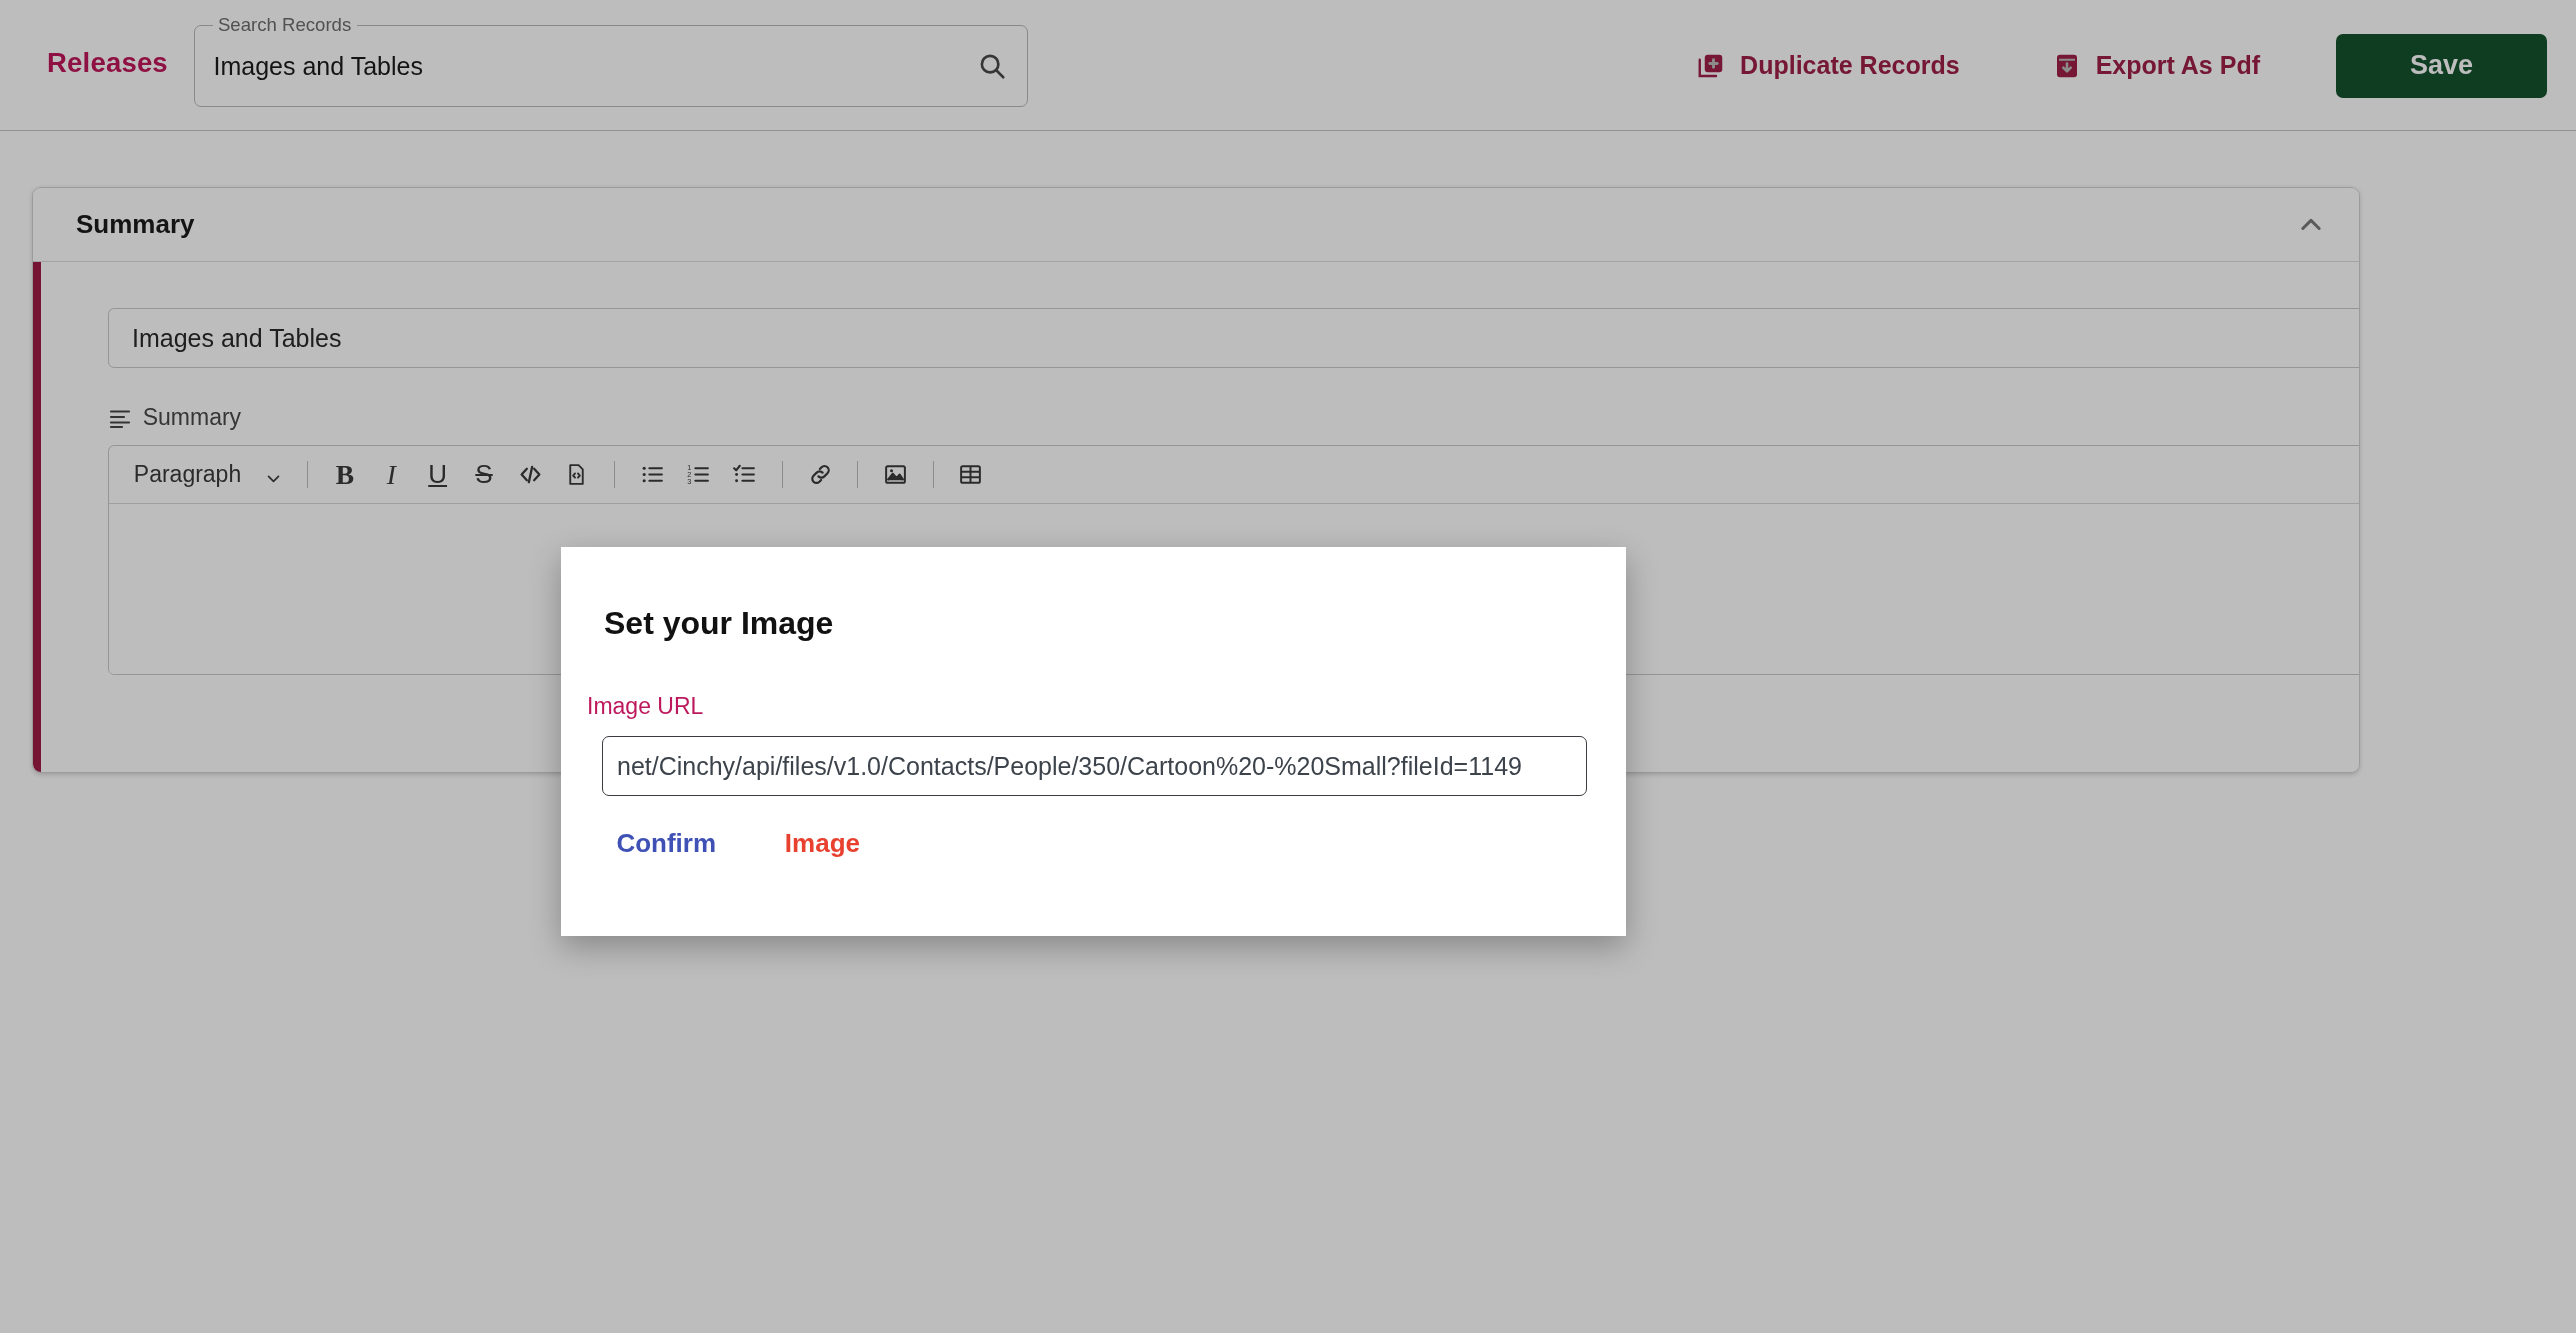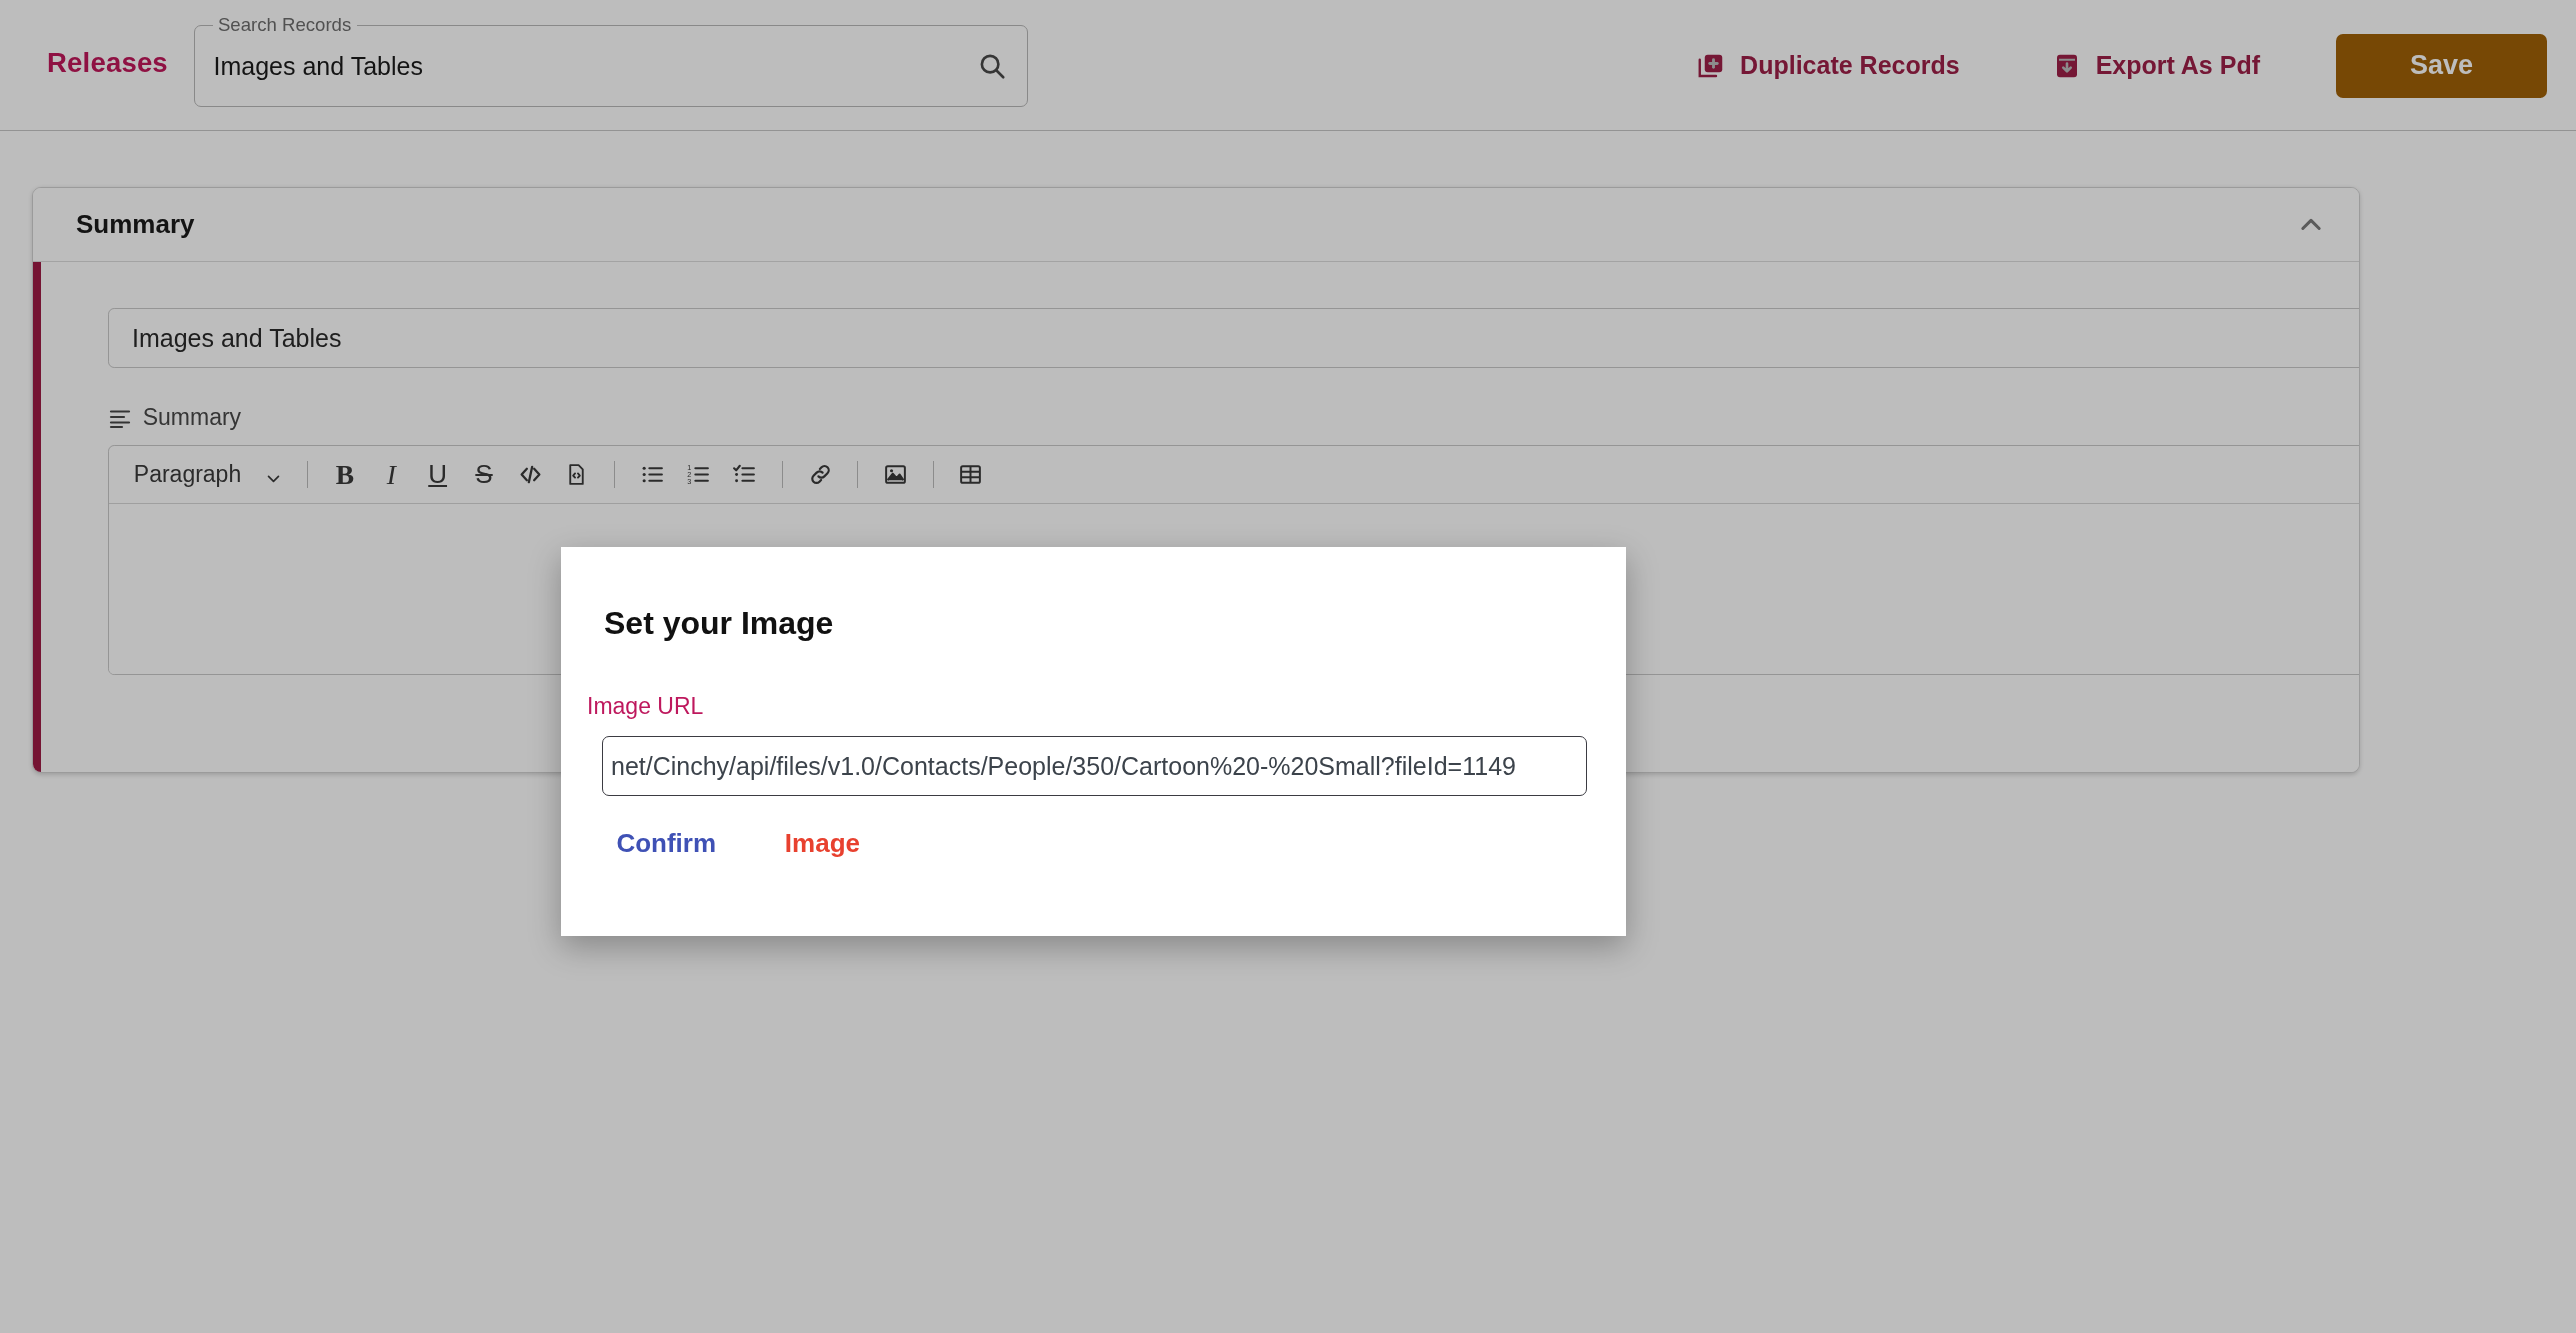--- a/index.html
+++ b/index.html
@@ -113,21 +113,21 @@
     padding: 10.7px 16px;
     white-space: nowrap;
   }
   .action-btn .ic { width: 30px; height: 30px; flex: none; color: #9e2048; }
   #duplicate-record-button { margin-right: 60px; }
   #export-as-pdf-button { margin-right: 60px; }
 
   .save-button {
     width: 211px;
     height: 64px;
-    background: #a16207;
+    background: #14532d;
     color: #ffffff;
     border: none;
     border-radius: 7px;
     font-family: "Liberation Sans", sans-serif;
     font-size: 27px;
     font-weight: 700;
     cursor: pointer;
     margin-right: 29px;
   }
 
@@ -328,21 +328,21 @@
     left: 41px;
     top: 189px;
     width: 985px;
     height: 60px;
     border: 1.8px solid #3b3b42;
     border-radius: 7px;
     background: #ffffff;
     font-family: "Liberation Sans", sans-serif;
     font-size: 25px;
     color: #3c434b;
-    padding: 0 8px;
+    padding: 0 14px;
     outline: none;
   }
 
   .dialog-actions {
     position: absolute;
     left: 43px;
     top: 272px;
     display: flex;
     align-items: center;
     gap: 0;

